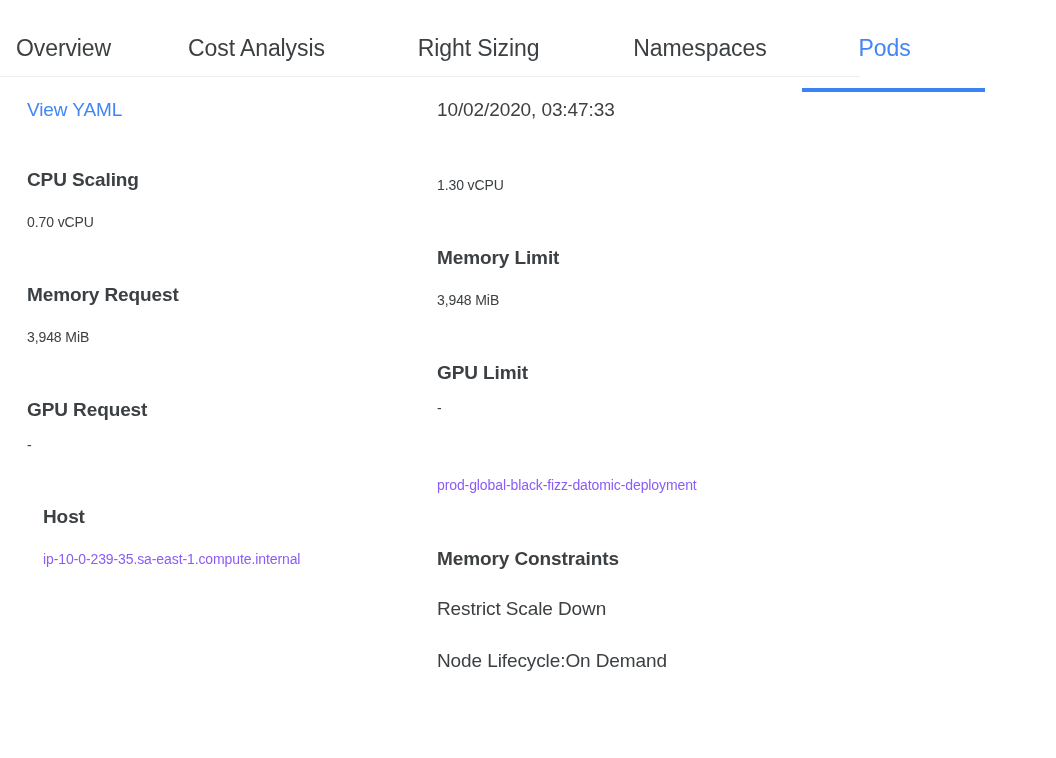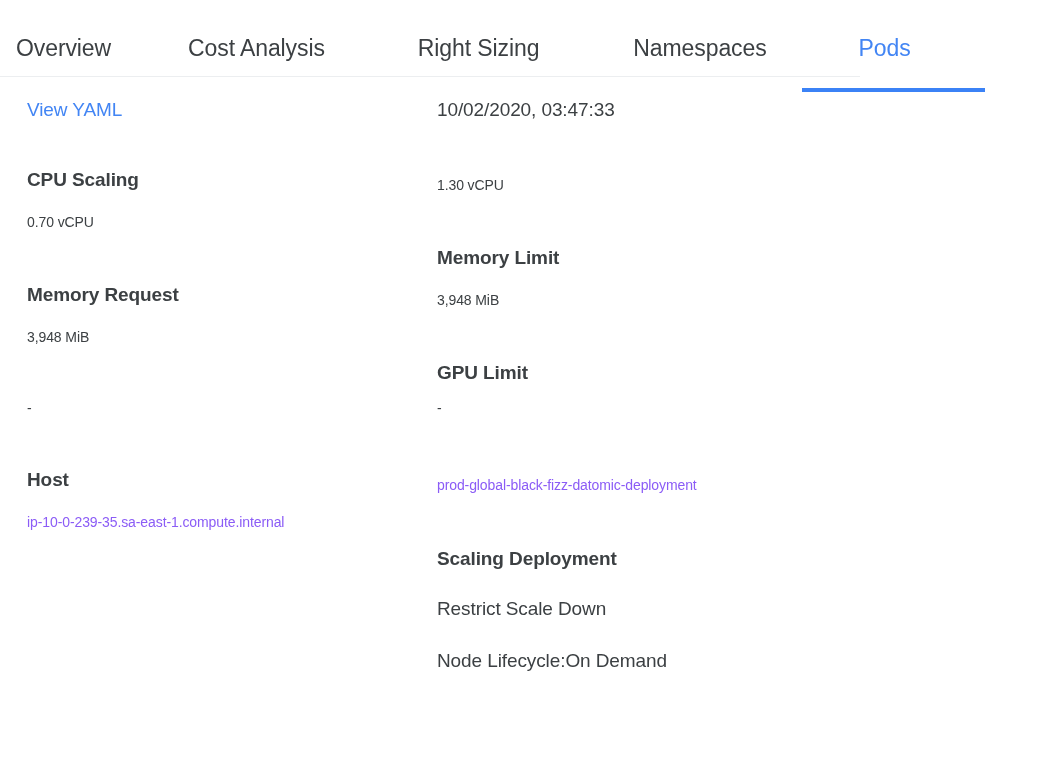--- a/index.html
+++ b/index.html
@@ -184,24 +184,25 @@
           <p class="field-label">CPU Scaling</p>
           <p class="field-value">0.70 vCPU</p>
         </div>
 
         <div class="field" style="margin-top:44px;">
           <p class="field-label">Memory Request</p>
           <p class="field-value">3,948 MiB</p>
         </div>
 
         <div class="field" style="margin-top:44px;">
+          <p class="field-label">GPU Request</p>
           <p class="field-value dash">-</p>
         </div>
 
-        <div class="field" style="margin-top:50px;">
+        <div class="field" style="margin-top:50px;margin-left:16px;">
           <p class="field-label">Host</p>
           <p class="field-value link">ip-10-0-239-35.sa-east-1.compute.internal</p>
         </div>
 
       </div>
 
       <div class="col col-right">
 
         <p class="top-line">10/02/2020, 03:47:33</p>
 
@@ -217,21 +218,21 @@
         <div class="field" style="margin-top:44px;">
           <p class="field-label">GPU Limit</p>
           <p class="field-value dash">-</p>
         </div>
 
         <div class="field" style="margin-top:50px;">
           <p class="field-value link">prod-global-black-fizz-datomic-deployment</p>
         </div>
 
         <div class="constraints">
-          <p class="field-label">Scaling Deployment</p>
+          <p class="field-label">Memory Constraints</p>
           <p class="constraint-item">Restrict Scale Down</p>
           <p class="constraint-item">Node Lifecycle:On Demand</p>
         </div>
 
       </div>
 
     </div>
   </div>
 
 </div>

